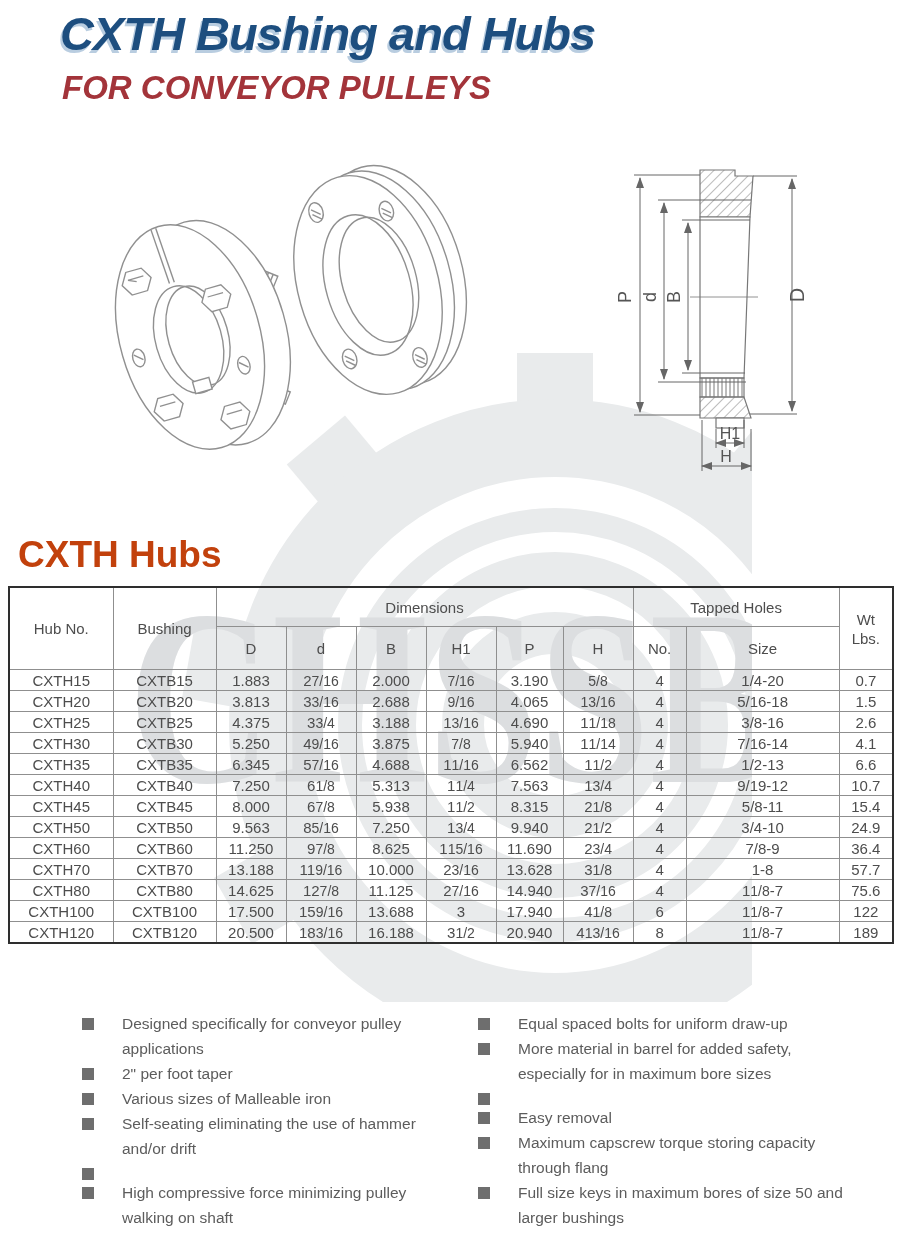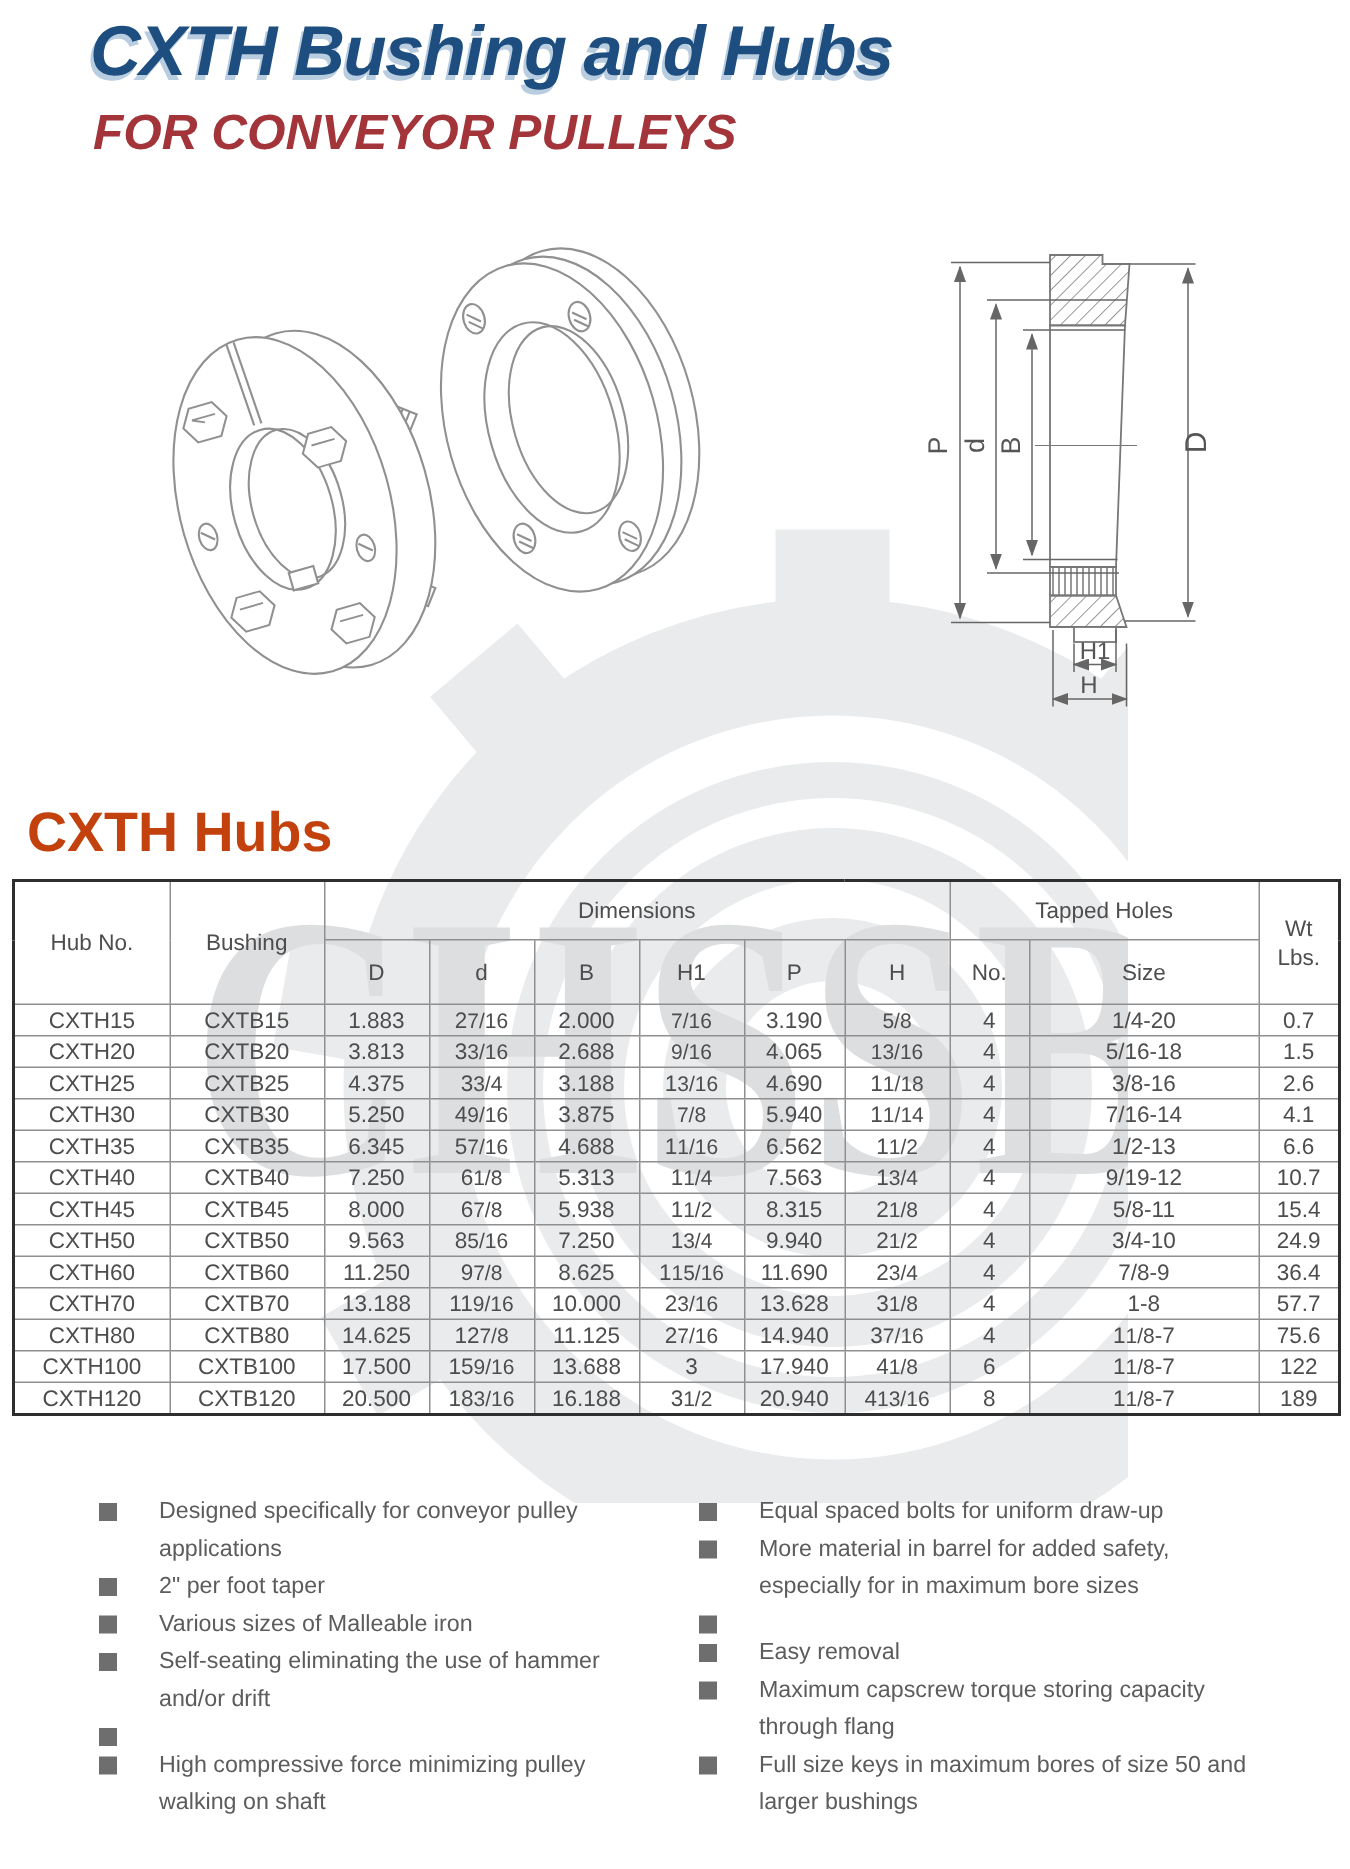--- a/index.html
+++ b/index.html
@@ -23,21 +23,21 @@
   table.hubs{border:2px solid #2e2e2e;}
   table.hubs th, table.hubs td{border:1px solid #8f8f8f;font-weight:normal;
       text-align:center;padding:0;font-size:15px;background:transparent;}
   table.hubs thead tr.r1 th{height:38px;}
   table.hubs thead tr.r2 th{height:42px;}
   table.hubs tbody td{height:20px;}
   th.wt{white-space:pre-line;line-height:19px;}
   .fr{font-size:14px;}
   
   .features{position:absolute;left:62px;top:995px;width:810px;display:flex;z-index:2;}
-  .features ul{list-style:none;margin:0;padding:0;}
+  .features ul{list-style:none;margin:16px;padding:0;}
   .col-l{width:400px;}
   .col-r{width:400px;margin-left:10px;}
   .features li{display:flex;align-items:flex-start;color:#5c5c5c;font-size:15.5px;line-height:25px;}
   .sq{flex:0 0 12px;width:12px;height:12px;background:#6e6e6e;margin:7px 28px 0 4px;}
   .col-l .ftxt{width:320px;}
   .col-r .ftxt{width:345px;}
 </style>
 </head>
 <body>
 

